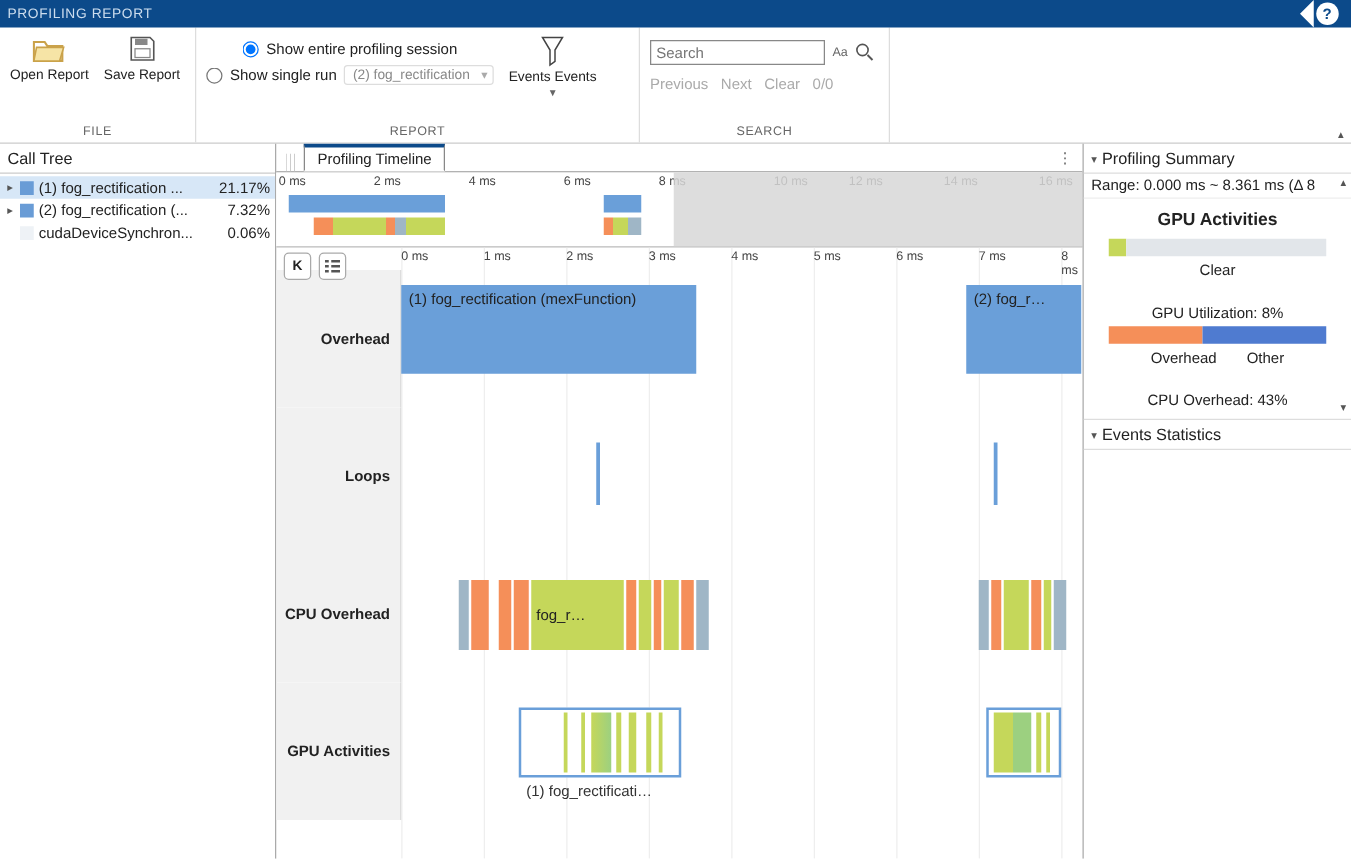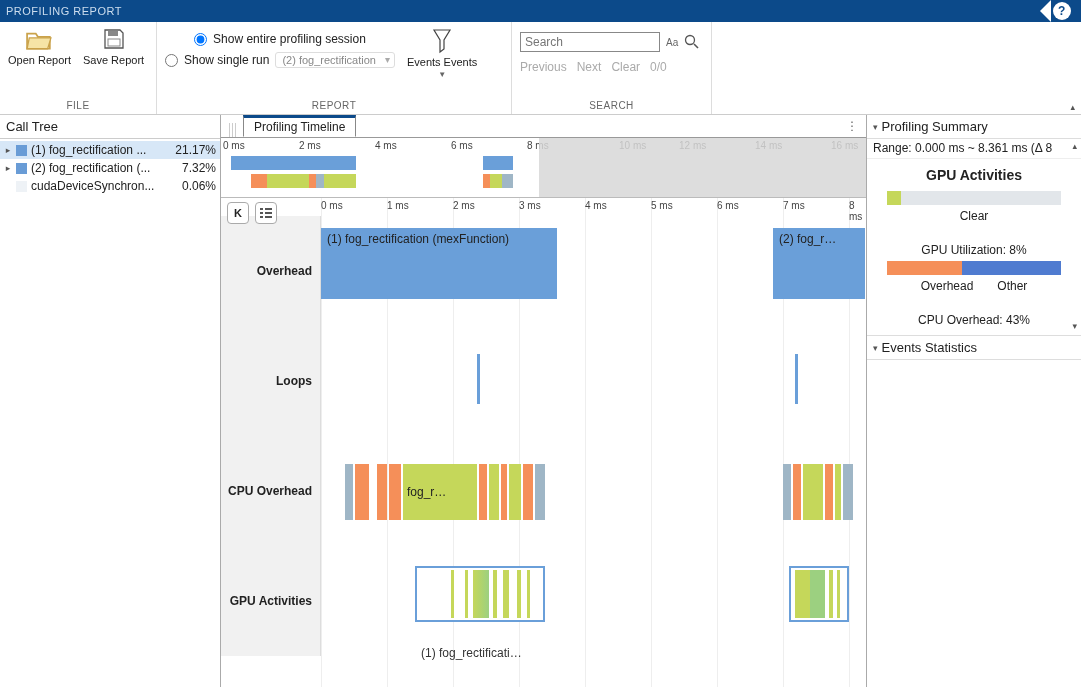--- a/index.html
+++ b/index.html
@@ -67,21 +67,21 @@
 .track{position:relative;height:110px;display:flex;}
 .track .hdr{width:100px;background:#f1f1f1;border-right:1px solid #ddd;display:flex;align-items:center;justify-content:flex-end;padding-right:8px;font-size:12px;font-weight:bold;}
 .track .lane{flex:1;position:relative;}
 .block{position:absolute;top:30px;height:56px;background:#6a9fd9;color:#222;font-size:12px;padding:4px 6px;overflow:hidden;white-space:nowrap;}
 .block.tall{top:12px;height:71px;}
 .thin{position:absolute;width:3px;background:#6a9fd9;}
 .ovhbox{position:absolute;top:28px;height:56px;}
 .seg{position:absolute;top:0;bottom:0;}
 .gpubox{position:absolute;top:20px;height:56px;border:2px solid #6a9fd9;background:#fff;}
 .gpuseg{position:absolute;top:2px;bottom:2px;}
-.gpucap{position:absolute;top:80px;font-size:12px;color:#333;margin-top:20px;}
+.gpucap{position:absolute;top:80px;font-size:12px;color:#333;}
 
 .tltools{position:absolute;left:6px;top:4px;display:flex;gap:6px;z-index:5;}
 .tltools .tb{width:22px;height:22px;border:1px solid #aaa;border-radius:4px;background:#fff;display:flex;align-items:center;justify-content:center;font-size:11px;font-weight:bold;}
 
 .rightpane{width:215px;border-left:1px solid #aaa;display:flex;flex-direction:column;position:relative;}
 .rp-sec-title{display:flex;align-items:center;gap:4px;padding:4px 6px;font-size:13px;border-bottom:1px solid #ddd;}
 .rp-sec-title .arr{font-size:9px;color:#555;}
 .rangebar{height:20px;border-bottom:1px solid #eee;padding:2px 6px;font-size:12px;white-space:nowrap;overflow:hidden;position:relative;}
 .rangebar .exp{position:absolute;right:4px;top:2px;color:#555;font-size:9px;}
 .summary{padding:8px 10px;text-align:center;border-bottom:1px solid #ddd; position:relative;}
@@ -289,21 +289,21 @@
           <div class="hdr">Loops</div>
           <div class="lane">
             <div class="thin" style="left:156px;top:28px;height:50px"></div>
             <div class="thin" style="left:474px;top:28px;height:50px"></div>
           </div>
         </div>
 
         <div class="track">
           <div class="hdr">CPU Overhead</div>
           <div class="lane">
-            <div class="ovhbox" style="left:24px;width:200px">
+            <div class="ovhbox" style="left:46px;width:200px">
               <div class="seg" style="left:0;width:8px;background:#9fb6c6"></div>
               <div class="seg" style="left:10px;width:14px;background:#f58f59"></div>
               <div class="seg" style="left:26px;width:6px;background:#fff"></div>
               <div class="seg" style="left:32px;width:10px;background:#f58f59"></div>
               <div class="seg" style="left:44px;width:12px;background:#f58f59"></div>
               <div class="seg" style="left:58px;width:74px;background:#c5d75a;display:flex;align-items:center;padding-left:4px">
                   <span>fog_r…</span>
                 </div>
               <div class="seg" style="left:134px;width:8px;background:#f58f59"></div>
               <div class="seg" style="left:144px;width:10px;background:#c5d75a"></div>

